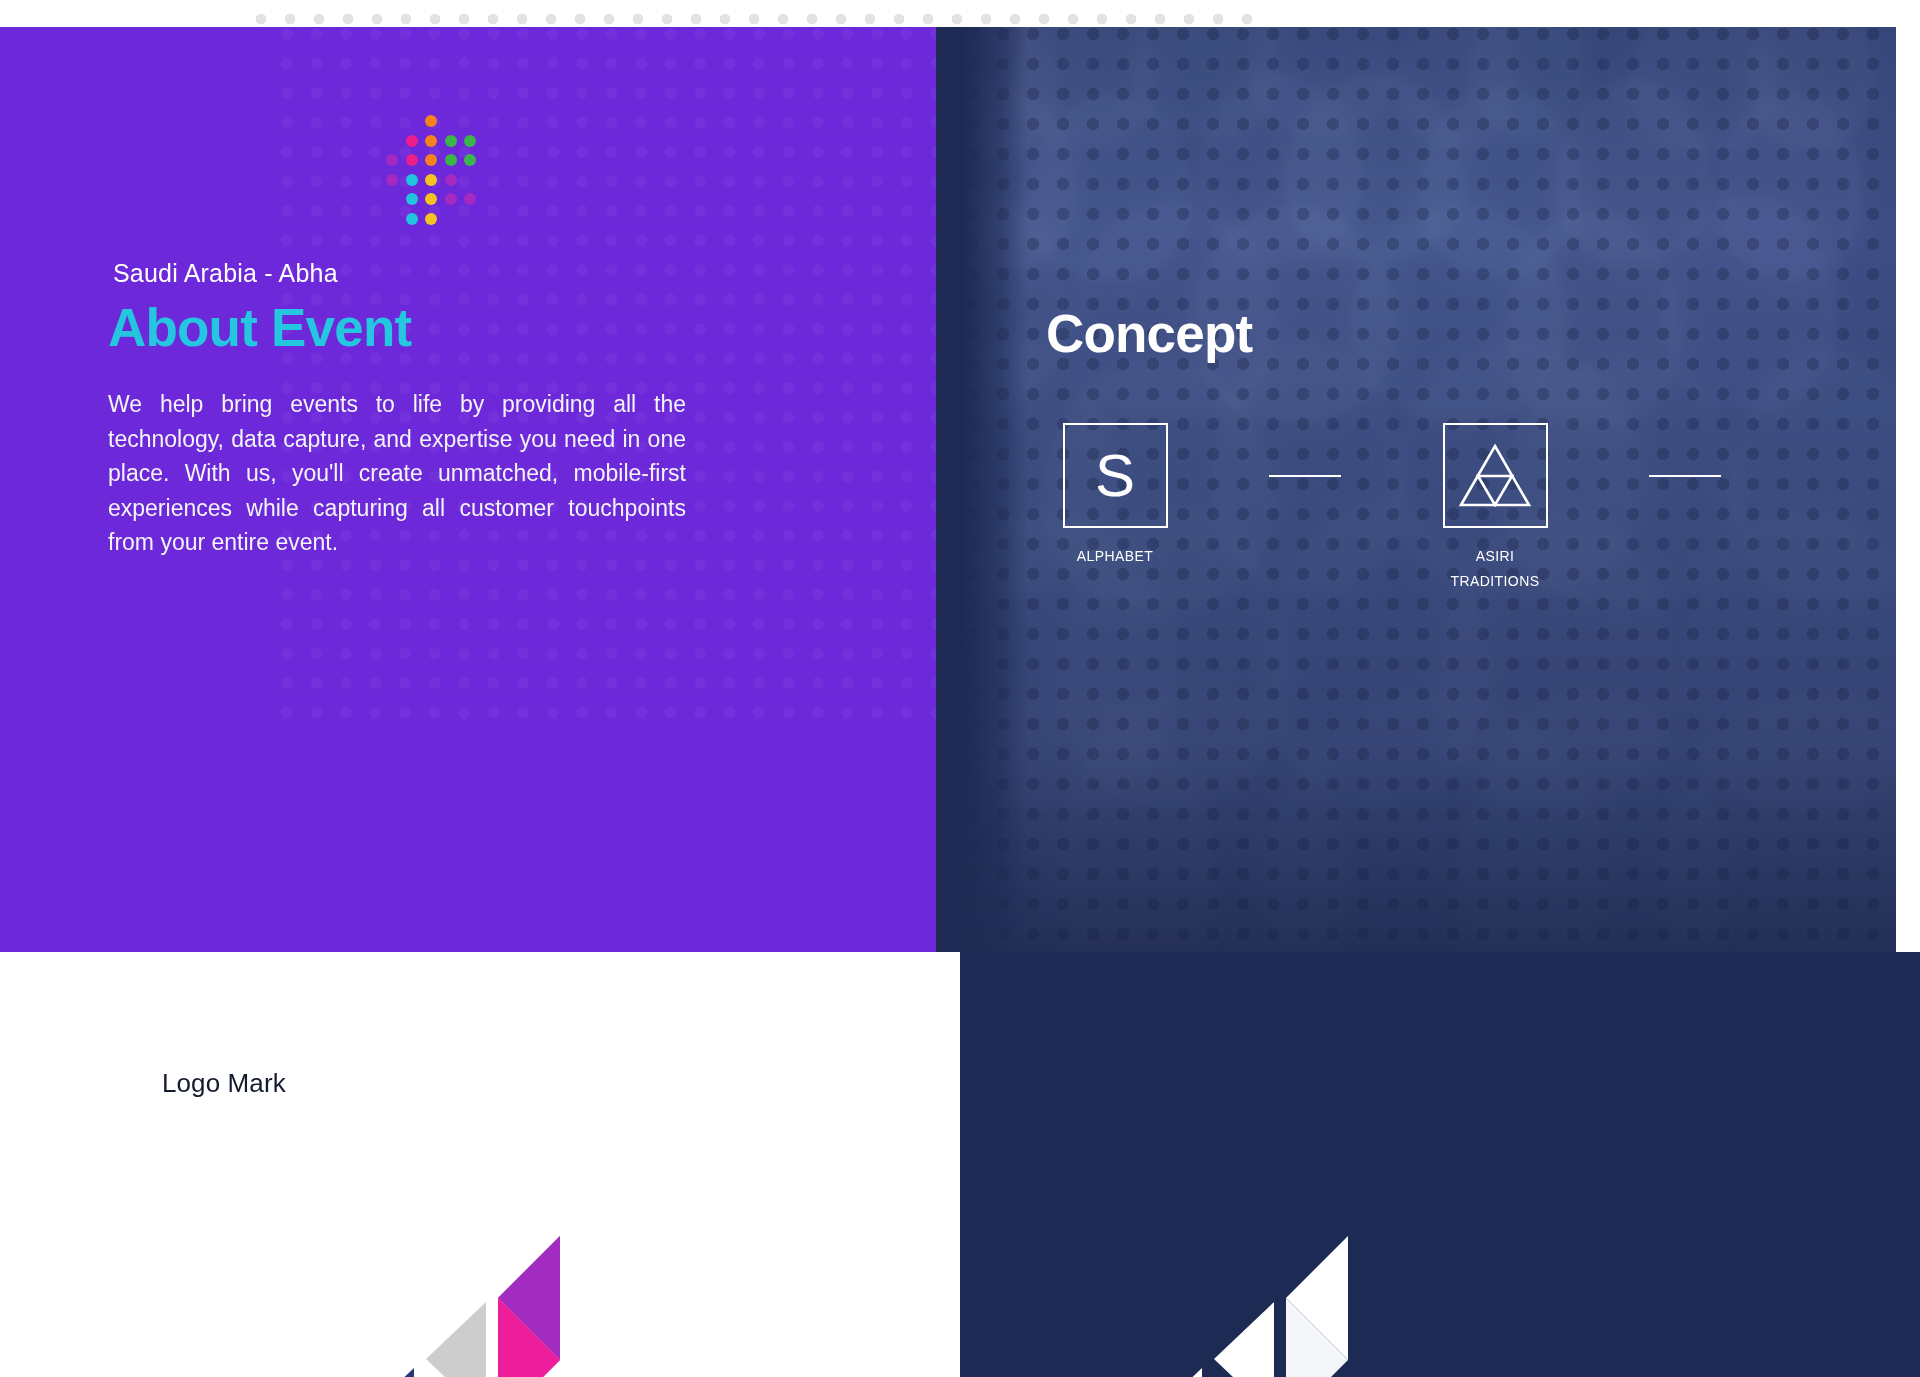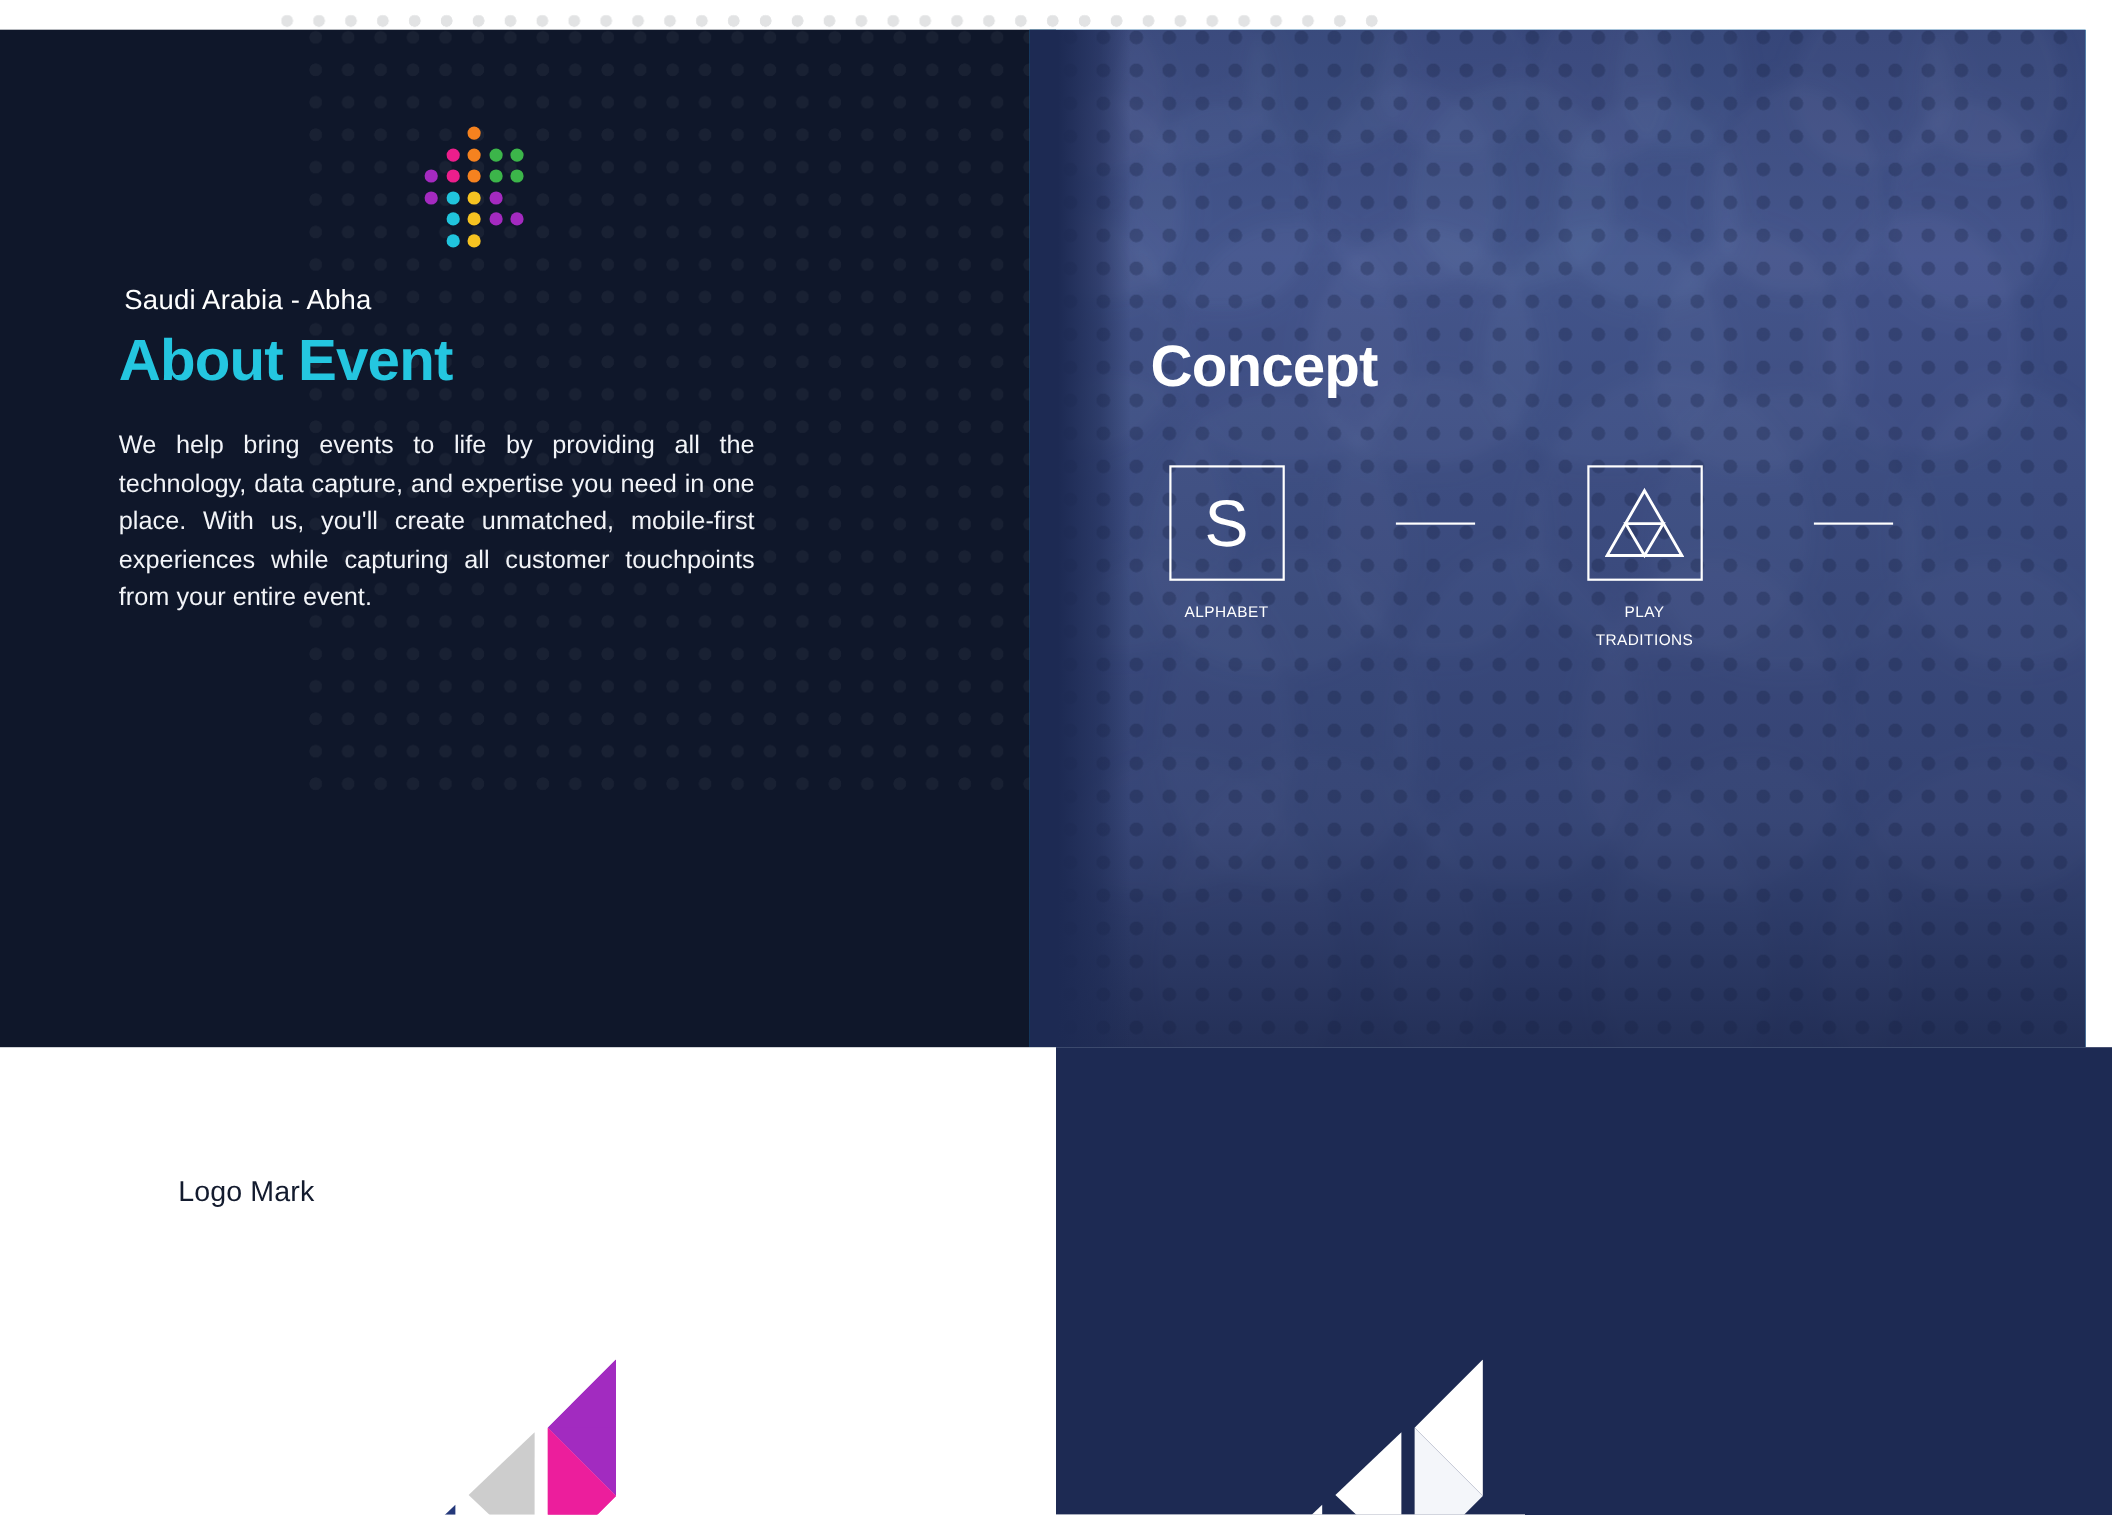--- a/index.html
+++ b/index.html
@@ -39,21 +39,21 @@
     background-image: radial-gradient(circle at 6px 6px, #e2e3e4 5.2px, transparent 5.6px);
     background-size: 29px 27px;
   }
 
   
   .panel-left-top {
     position: absolute;
     left: 0; top: 27px;
     width: 960px;
     height: 1047px;
-    background: #0f172a;
+    background: #6d28d9;
     overflow: hidden;
   }
   .panel-left-top .dotfield {
     position: absolute;
     left: 280px; top: 0px;
     width: 700px; height: 700px;
     background-image: radial-gradient(circle at 7px 7px, rgba(255,255,255,0.045) 5.5px, transparent 6px);
     background-size: 29.5px 29.5px;
     pointer-events: none;
   }
@@ -366,21 +366,21 @@
           <span></span>
         </div>
 
       <div class="concept-item">
         <div class="concept-box">
           <svg width="72" height="66" viewBox="0 0 72 66">
             <polygon points="36,3 70,62 2,62" fill="none" stroke="#ffffff" stroke-width="2.6"></polygon>
             <polygon points="36,62 19,33 53,33" fill="none" stroke="#ffffff" stroke-width="2.6"></polygon>
           </svg>
         </div>
-        <div class="concept-caption">PLAY
+        <div class="concept-caption">ASIRI
 TRADITIONS</div>
       </div>
 
       <div class="concept-connector">
           <span></span>
         </div>
 
 
     </div>
   </div>

